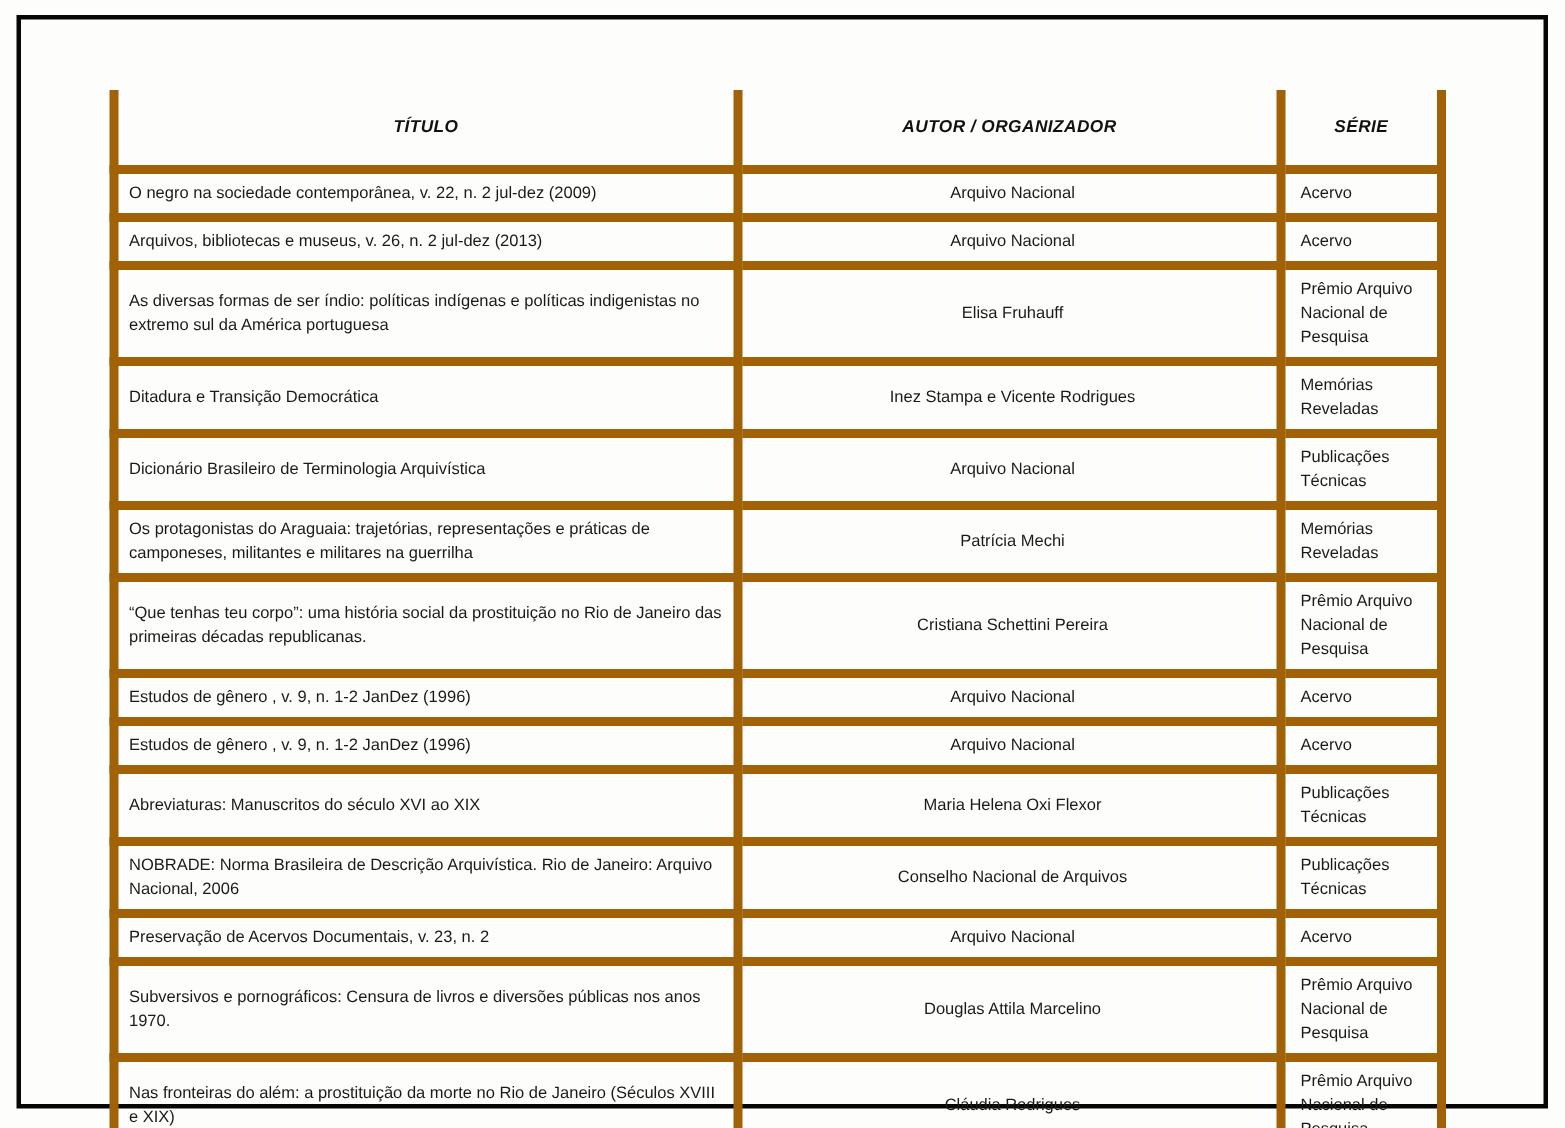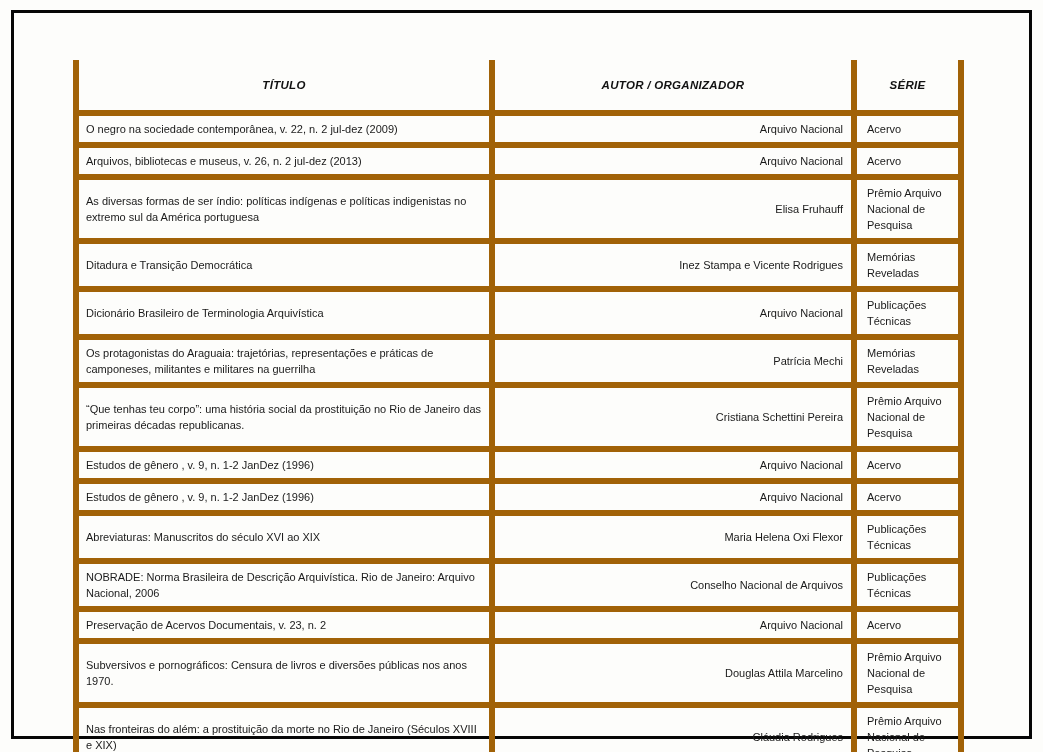--- a/index.html
+++ b/index.html
@@ -54,21 +54,21 @@
     color: #111;
   }
   .doc-table td {
     font-size: 11px;
     line-height: 16px;
     vertical-align: middle;
     padding: 5px 8px;
     color: #1a1a1a;
   }
   td.col-title  { text-align: left;  padding: 5px 8px 5px 7px; }
-  td.col-author { text-align: right;  padding-left: 12px; }
+  td.col-author { text-align: center;  padding-left: 12px; }
   td.col-serie  { padding-left: 10px; padding-right: 10px; }
 </style>
 </head>
 <body>
 
 <div class="page-frame"></div>
 
 <table class="doc-table">
   <colgroup>
     <col class="c-title">

